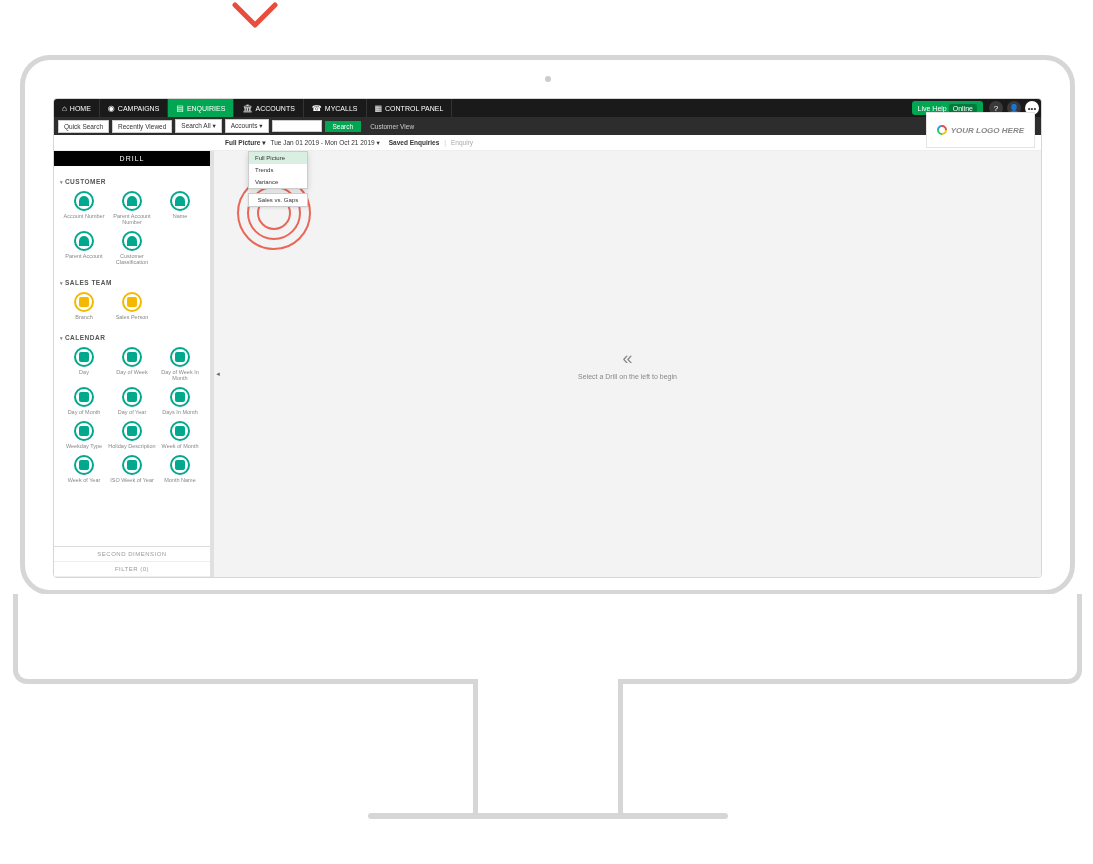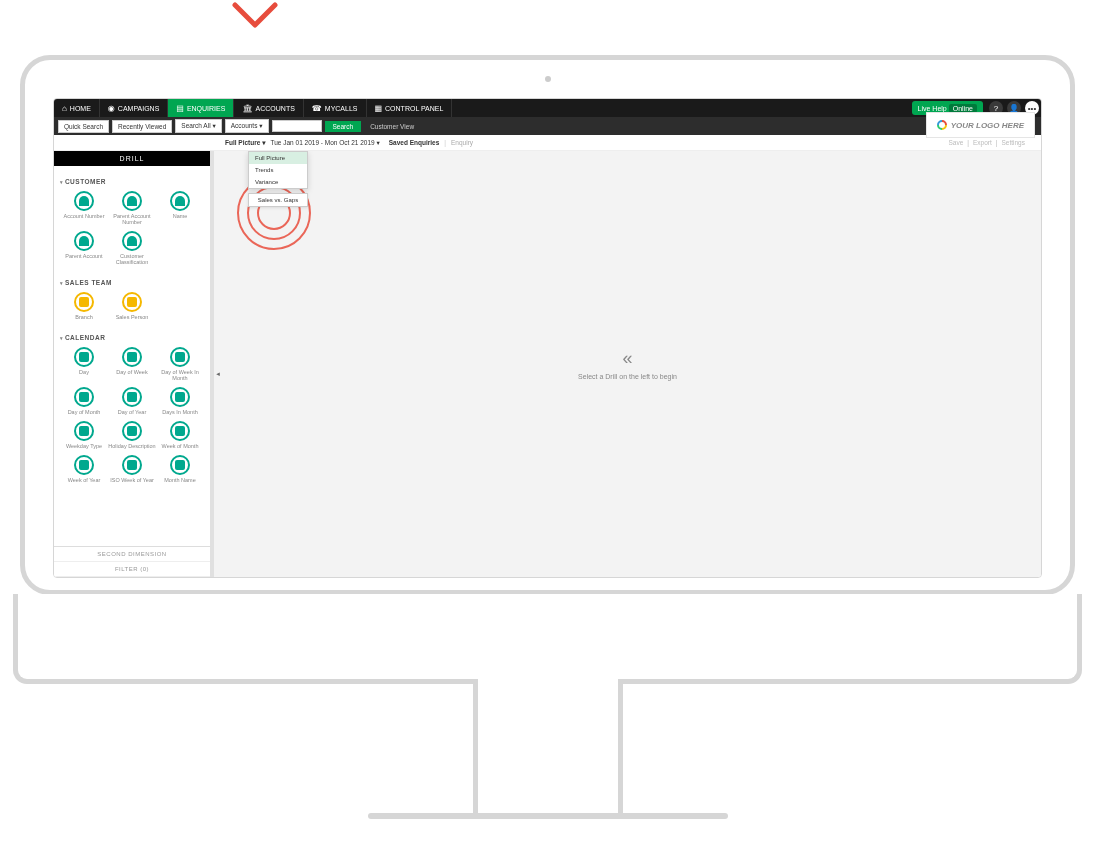--- a/index.html
+++ b/index.html
@@ -31,21 +31,21 @@
 .live-help .sub { background: #007a3b; padding: 1px 4px; border-radius: 2px; }
 .round-btn { width: 14px; height: 14px; border-radius: 50%; background: #3a3a3a; margin: 2px; display: flex; align-items: center; justify-content: center; color: #fff; font-size: 8px; cursor: pointer; }
 .round-btn.white { background: #fff; color: #333; }
 
 
 .subbar { height: 18px; background: #2d2d2d; display: flex; align-items: center; padding: 0 4px; gap: 3px; }
 .tool-btn { background: #fff; border: 1px solid #ccc; padding: 2px 5px; font-size: 6.5px; cursor: pointer; white-space: nowrap; }
 .tool-input { background: #fff; border: 1px solid #ccc; height: 12px; width: 50px; font-size: 6.5px; padding: 0 2px; }
 .search-btn { background: #00a651; color: #fff; border: none; padding: 2px 8px; font-size: 6.5px; cursor: pointer; }
 .cust-view { color: #ccc; font-size: 6.5px; margin-left: 6px; }
-.logo-box { margin-left: auto; background: #fff; padding: 4px 10px; border: 1px solid #e5e5e5; display: flex; align-items: center; gap: 4px; position: absolute; right: 6px; top: 13px; height: 26px; z-index: 5; }
+.logo-box { margin-left: auto; background: #fff; padding: 4px 10px; border: 1px solid #e5e5e5; display: flex; align-items: center; gap: 4px; position: absolute; right: 6px; top: 13px; height: 36px; z-index: 5; }
 .logo-swirl { width: 10px; height: 10px; }
 .logo-text { font-size: 8px; font-weight: bold; color: #888; font-style: italic; }
 
 
 .crumb-row { height: 16px; background: #fff; border-bottom: 1px solid #eee; display: flex; align-items: center; padding: 0 6px; gap: 5px; font-size: 6.5px; position: relative; }
 .crumb-row .dd { font-weight: bold; cursor: pointer; }
 .crumb-row .date { color: #333; }
 .crumb-row .saved { font-weight: bold; margin-left: 4px; }
 .crumb-row .enq { color: #aaa; }
 .crumb-right { margin-left: auto; margin-right: 10px; color: #bbb; display: flex; gap: 4px; }

